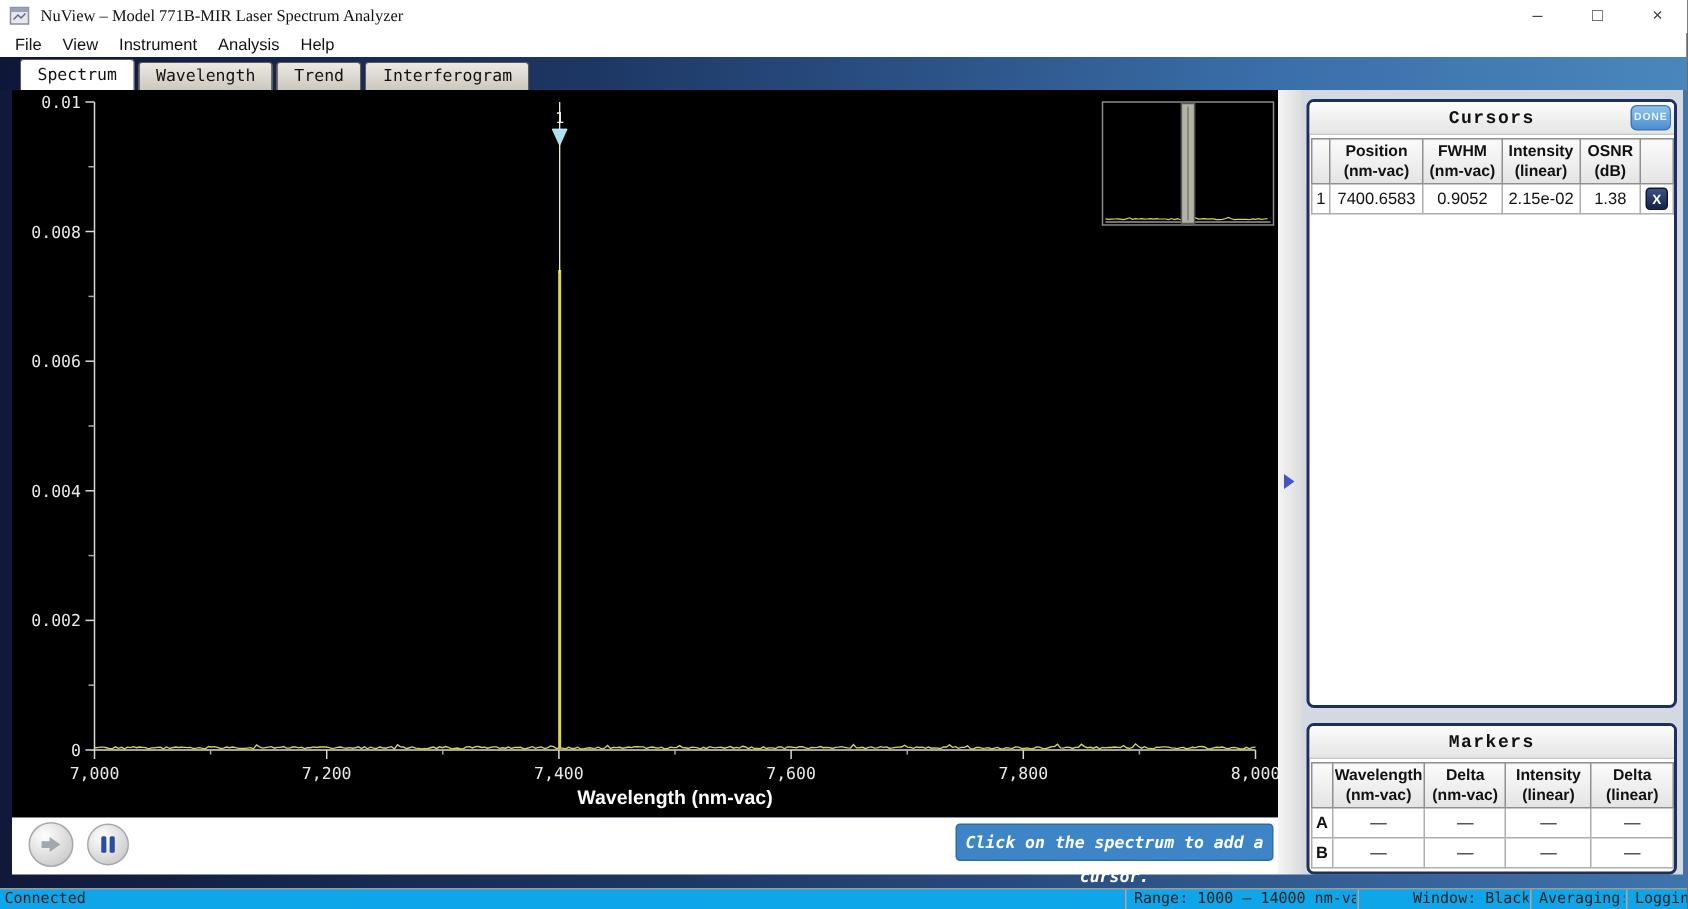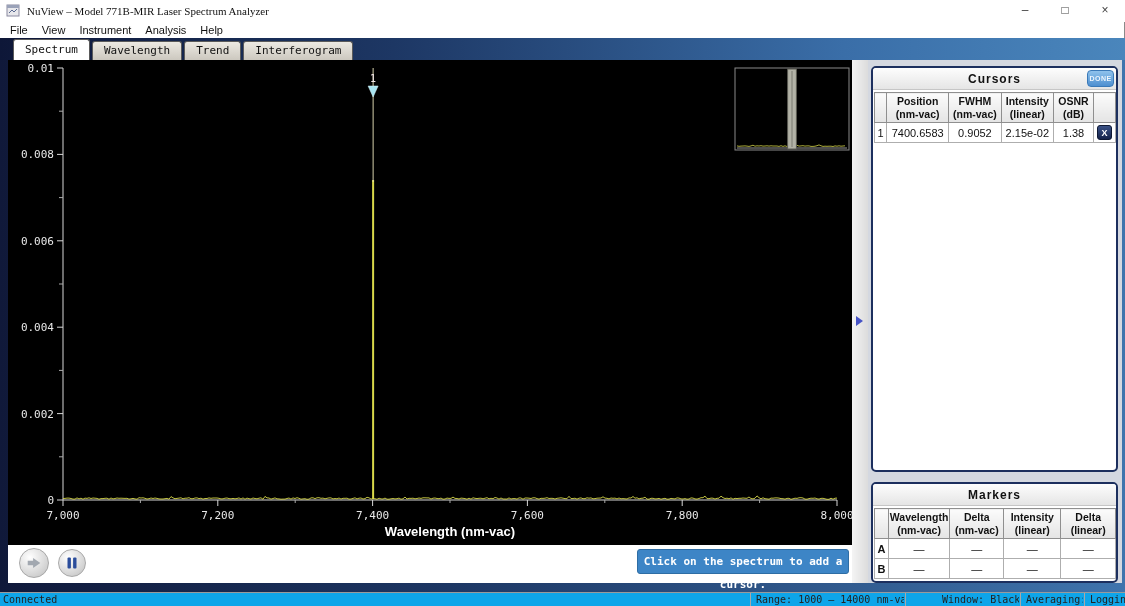--- a/index.html
+++ b/index.html
@@ -24,32 +24,32 @@
 
   
   .main { position:absolute; top:60px; left:0; width:1125px; height:532px; background:linear-gradient(90deg,#10193a 0%,#1d3764 40%,#3f74ad 100%); }
   .chart { position:absolute; left:8px; top:0; width:844px; height:485px; background:#000; }
   .btn-strip { position:absolute; left:8px; top:485px; width:844px; height:38px; background:#ffffff; }
 
   .round-btn { position:absolute; border-radius:50%; background:radial-gradient(circle at 35% 30%, #ffffff, #d2d2d2 70%, #b8b8b8); border:1px solid #a8a8a8; display:flex; align-items:center; justify-content:center; }
   .round-btn.play { left:11px; top:3px; width:30px; height:30px; }
   .round-btn.pause { left:50px; top:4px; width:28px; height:28px; }
 
-  .hint-btn { position:absolute; right:3px; top:4px; width:212px; height:25px; background:#3d85c6; border:1px solid #2e6da4; border-radius:3px; color:#fff; font-family:"DejaVu Sans Mono", monospace; font-size:11px; font-weight:bold; text-align:center; line-height:23px; }
+  .hint-btn { position:absolute; right:3px; top:4px; width:212px; height:25px; background:#3d85c6; border:1px solid #2e6da4; border-radius:3px; color:#fff; font-family:"DejaVu Sans Mono", monospace; font-size:11px; font-weight:bold; text-align:center; line-height:23px;font-style:italic; }
 
   .splitter { position:absolute; left:852px; top:0; width:16px; height:523px; background:linear-gradient(90deg,#f4f4f4,#dcdcdc); }
   .expand-arrow { position:absolute; left:4px; top:256px; width:0; height:0; border-left:7px solid #4653c6; border-top:5px solid transparent; border-bottom:5px solid transparent; }
 
   
   .right-panel { position:absolute; left:868px; top:0; width:254px; height:523px; background:#d4d8e0; }
   .panel { position:absolute; left:3px; width:247px; background:#ffffff; border:2px solid #1c2f5e; border-radius:5px; overflow:hidden; }
   .panel.cursors { top:6px; height:406px; }
   .panel.markers { top:422px; height:101px; }
   .panel-title-row { position:relative; height:22px; background:linear-gradient(#fdfdfd,#e5e5e5); border-bottom:1px solid #c6c6c6; text-align:center; }
-  .panel-title { font-family:Liberation Sans, sans-serif; font-weight:bold; font-size:12px; line-height:22px; letter-spacing:1px; color:#111;text-align:center; }
+  .panel-title { font-family:Liberation Mono, monospace; font-weight:bold; font-size:12px; line-height:22px; letter-spacing:1px; color:#111;text-align:center; }
   .done-btn { position:absolute; right:2px; top:2px; width:27px; height:17px; background:linear-gradient(#8fc2ec,#4e8fd0); border:1px solid #3a79b8; border-radius:4px; color:#ecf5fd; font-size:7px; font-weight:bold; line-height:15px; text-align:center; letter-spacing:.5px; }
 
   table.grid { border-collapse:collapse; margin:2px 0 0 1px; table-layout:fixed; }
   table.grid th { background:linear-gradient(#fbfbfb,#e4e4e4); border:1px solid #8f8f8f; font-size:10.5px; font-weight:bold; color:#111; padding:2px 1px; line-height:1.2; text-align:center; }
   table.grid td { background:#fff; border:1px solid #aeaeae; font-size:11px; color:#111; text-align:center; padding:2px 1px; height:20px; }
   td.rownum { font-size:10px; background:#fafafa; }
   td.rowid { font-size:10px; font-weight:bold; background:#e4e4e4; }
   .x-btn { display:inline-block; width:15px; height:15px; background:linear-gradient(#3a5186,#15234a); border:1px solid #0e1833; border-radius:3px; color:#fff; font-size:9px; font-weight:bold; line-height:15px; vertical-align:middle; }
   .dash-b { color:#a8a8a8; }
 

